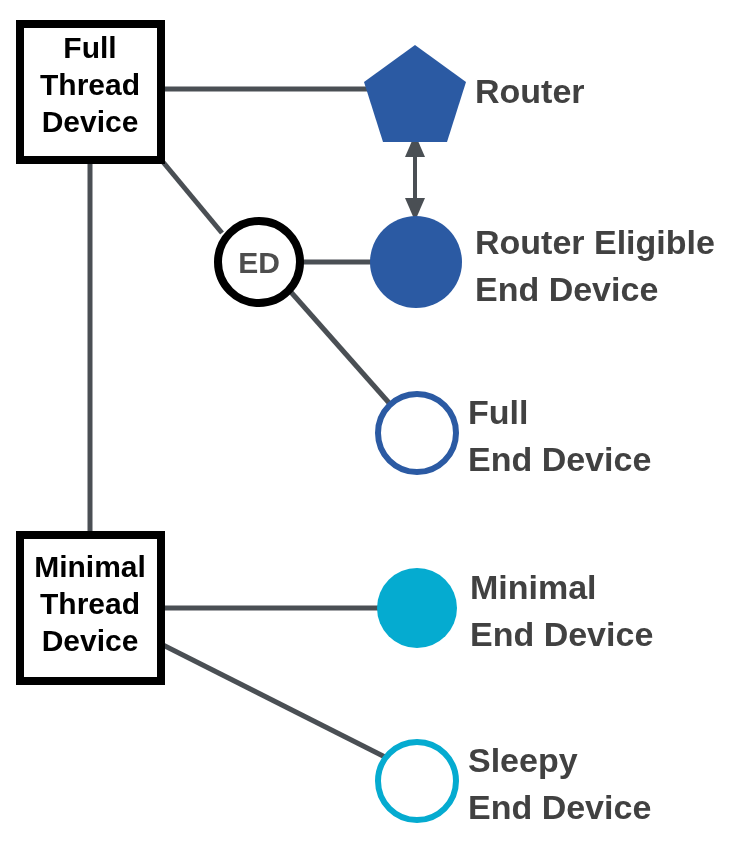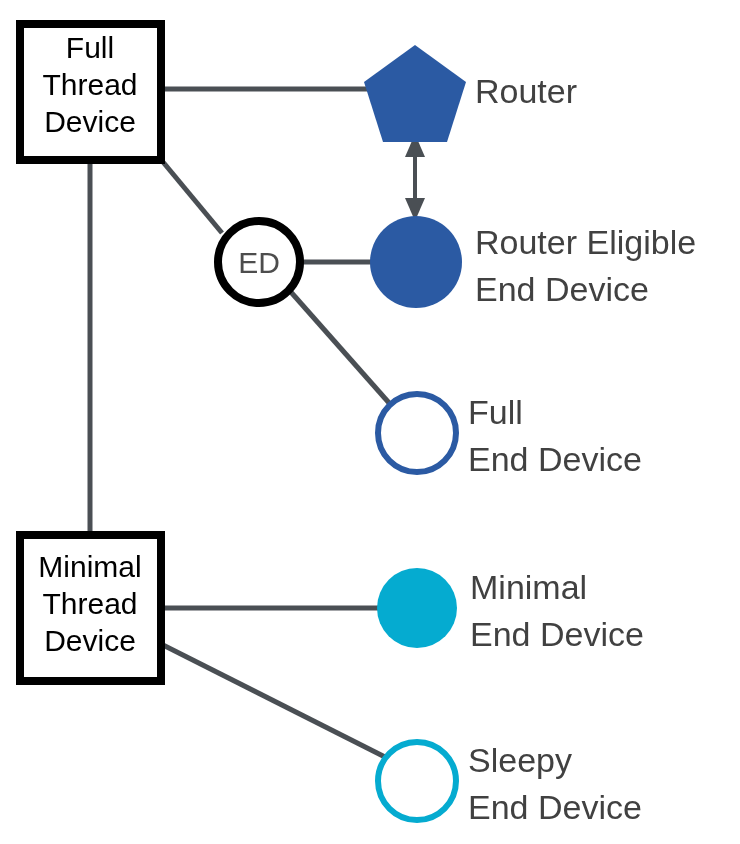--- a/index.html
+++ b/index.html
@@ -11,20 +11,21 @@
     width: 740px;
     height: 844px;
     overflow: hidden;
     font-family: "Liberation Sans", sans-serif;
   }
   #diagram-root {
     position: relative;
     width: 740px;
     height: 844px;
     background: #ffffff;
+    font-weight: bold;
   }
   #diagram-svg {
     position: absolute;
     top: 0;
     left: 0;
     width: 740px;
     height: 844px;
     display: block;
   }
   .node-box-label {

